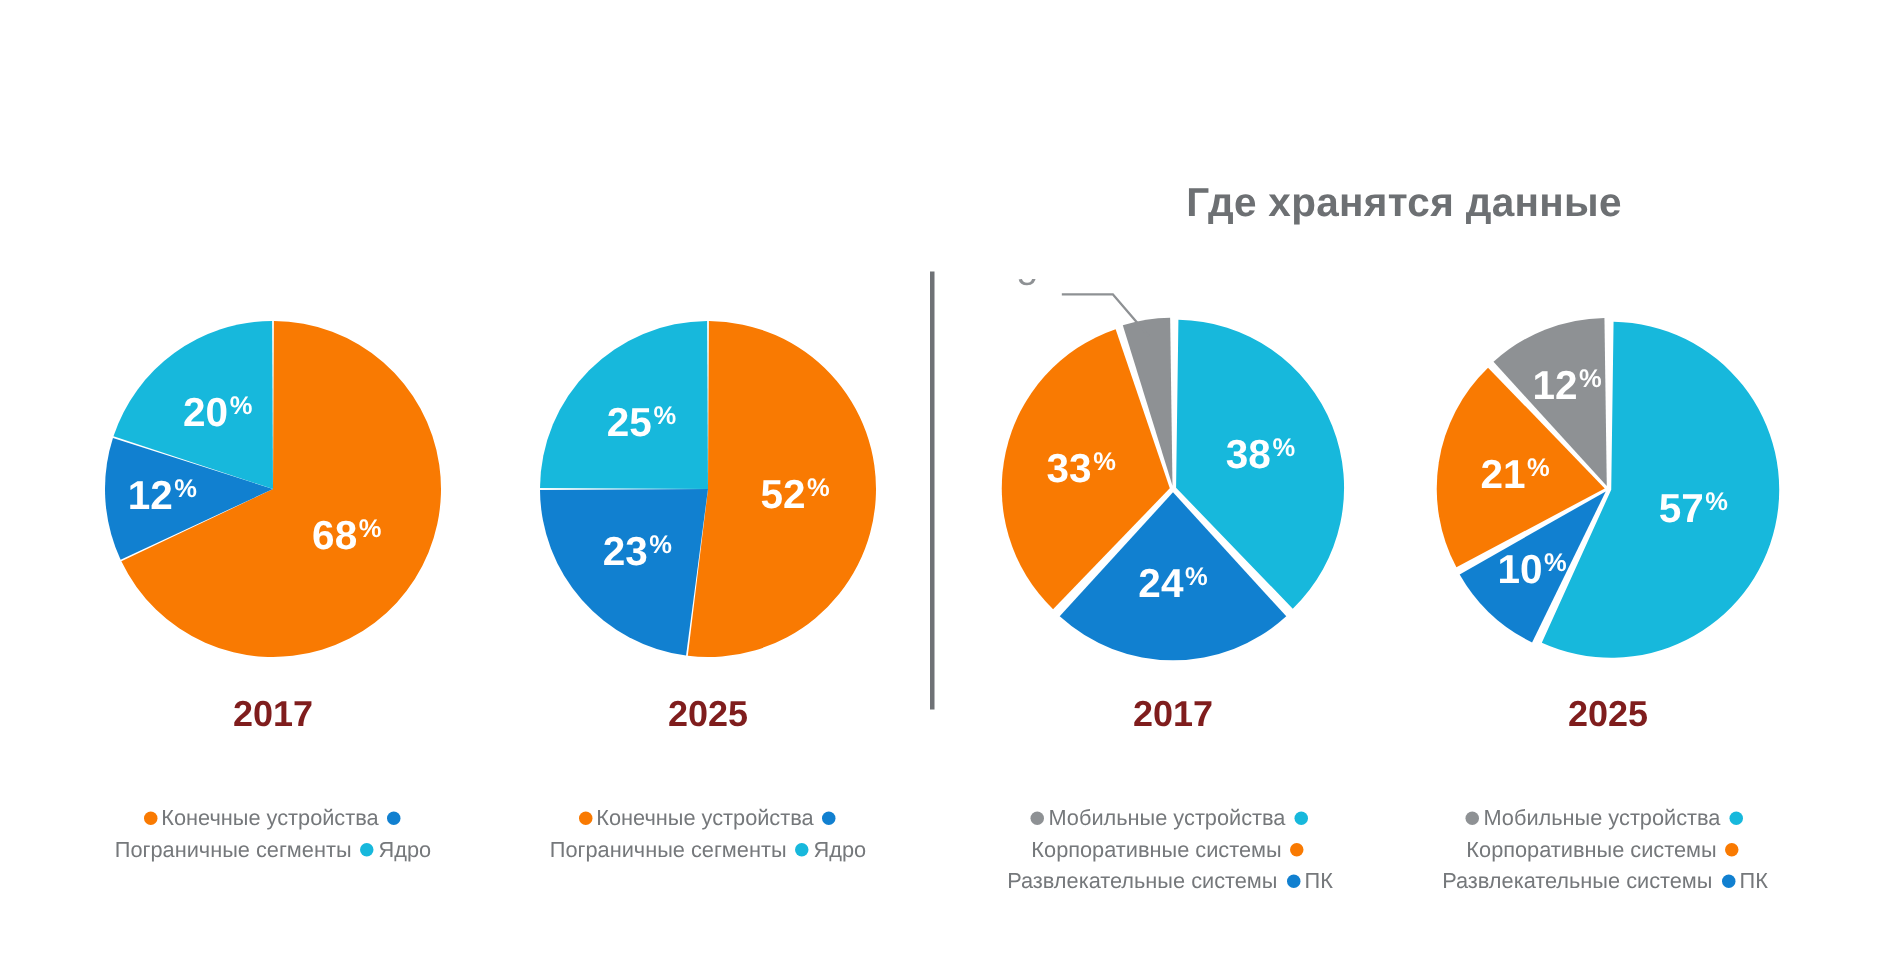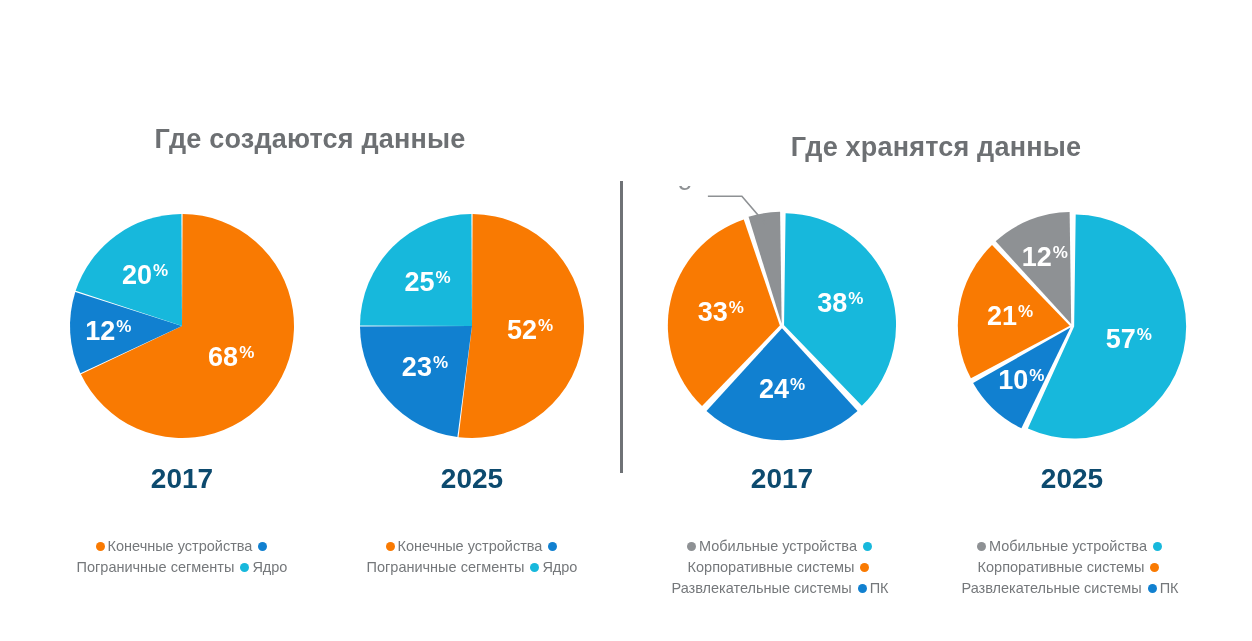--- a/index.html
+++ b/index.html
@@ -25,21 +25,21 @@
   .panel-title {
     position: absolute;
     font-size: 27px;
     font-weight: bold;
     color: #6d7073;
     letter-spacing: 0.2px;
     white-space: nowrap;
     text-align: center;
   }
   #title-left  { left: 0;   top: 124px; width: 620px; }
-  #title-right { left: 620px; top: 132px; width: 632px; }
+  #title-right { left: 620px; top: 120px; width: 632px; }
 
   
   .divider {
     position: absolute;
     left: 620px;
     top: 181px;
     width: 3px;
     height: 292px;
     background: #6f7276;
   }
@@ -65,23 +65,23 @@
     left: 0;
     top: 0;
   }
 
   
   .year {
     position: absolute;
     top: 463px;
     width: 290px;
     text-align: center;
-    font-size: 28px;
+    font-size: 24px;
     font-weight: bold;
-    color: #0c4a6e;
+    color: #7f1d1d;
   }
   #year-0 { left: 37px; }
   #year-1 { left: 327px; }
   #year-2 { left: 637px; }
   #year-3 { left: 927px; }
 
   
   .legend {
     position: absolute;
     top: 524px;
@@ -119,21 +119,20 @@
     font-family: "Liberation Sans", sans-serif;
     font-weight: normal;
     fill: #8e9194;
   }
 </style>
 </head>
 <body>
 
 <div class="stage">
 
-  <div class="panel-title" id="title-left">Где создаются данные</div>
 
   <div class="panel-title" id="title-right">Где хранятся данные</div>
 
   <div class="divider"></div>
 
   <div class="pie-block" id="block-0">
     <div class="pie-wrap">
         <svg width="290" height="268" viewBox="0 0 290 268" class="pie-svg">
           <path d="M 145 140 L 145.586427949119 28.001535268288208 A 112 112 0 1 1 43.910448152815604 188.21724284252906 Z" fill="#f97a02"></path>
           <path d="M 145 140 L 43.41107039935591 187.15601109715897 A 112 112 0 0 1 38.30191409959832 105.94829717634511 Z" fill="#1180d0"></path>

